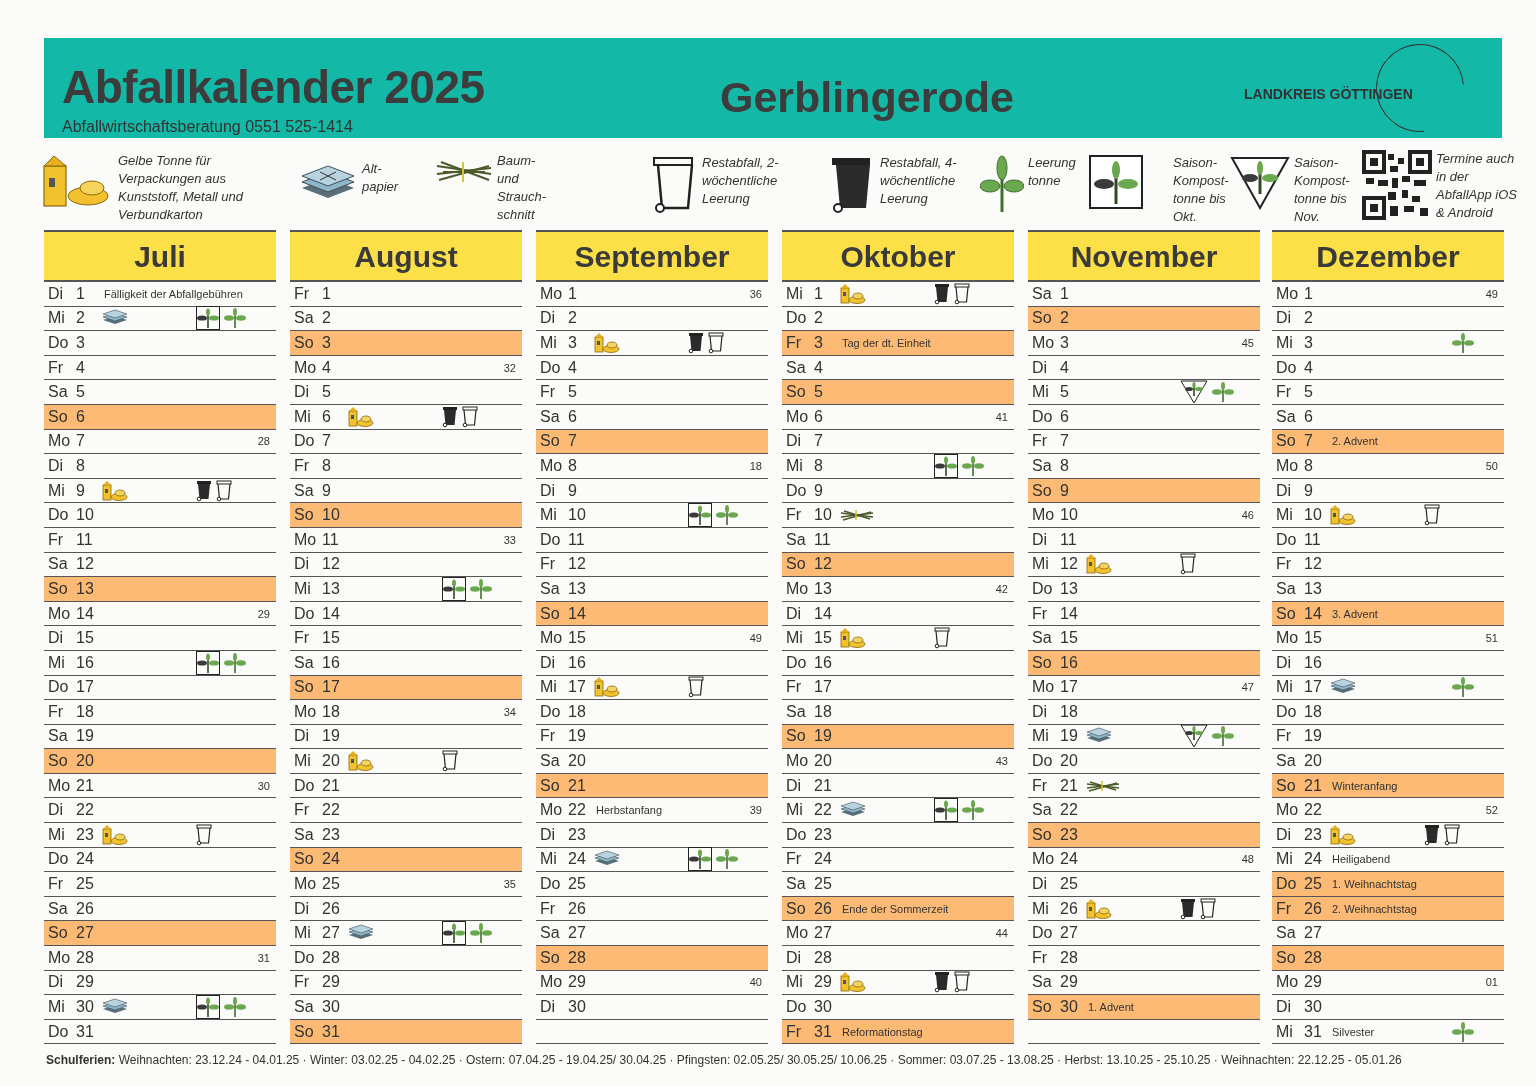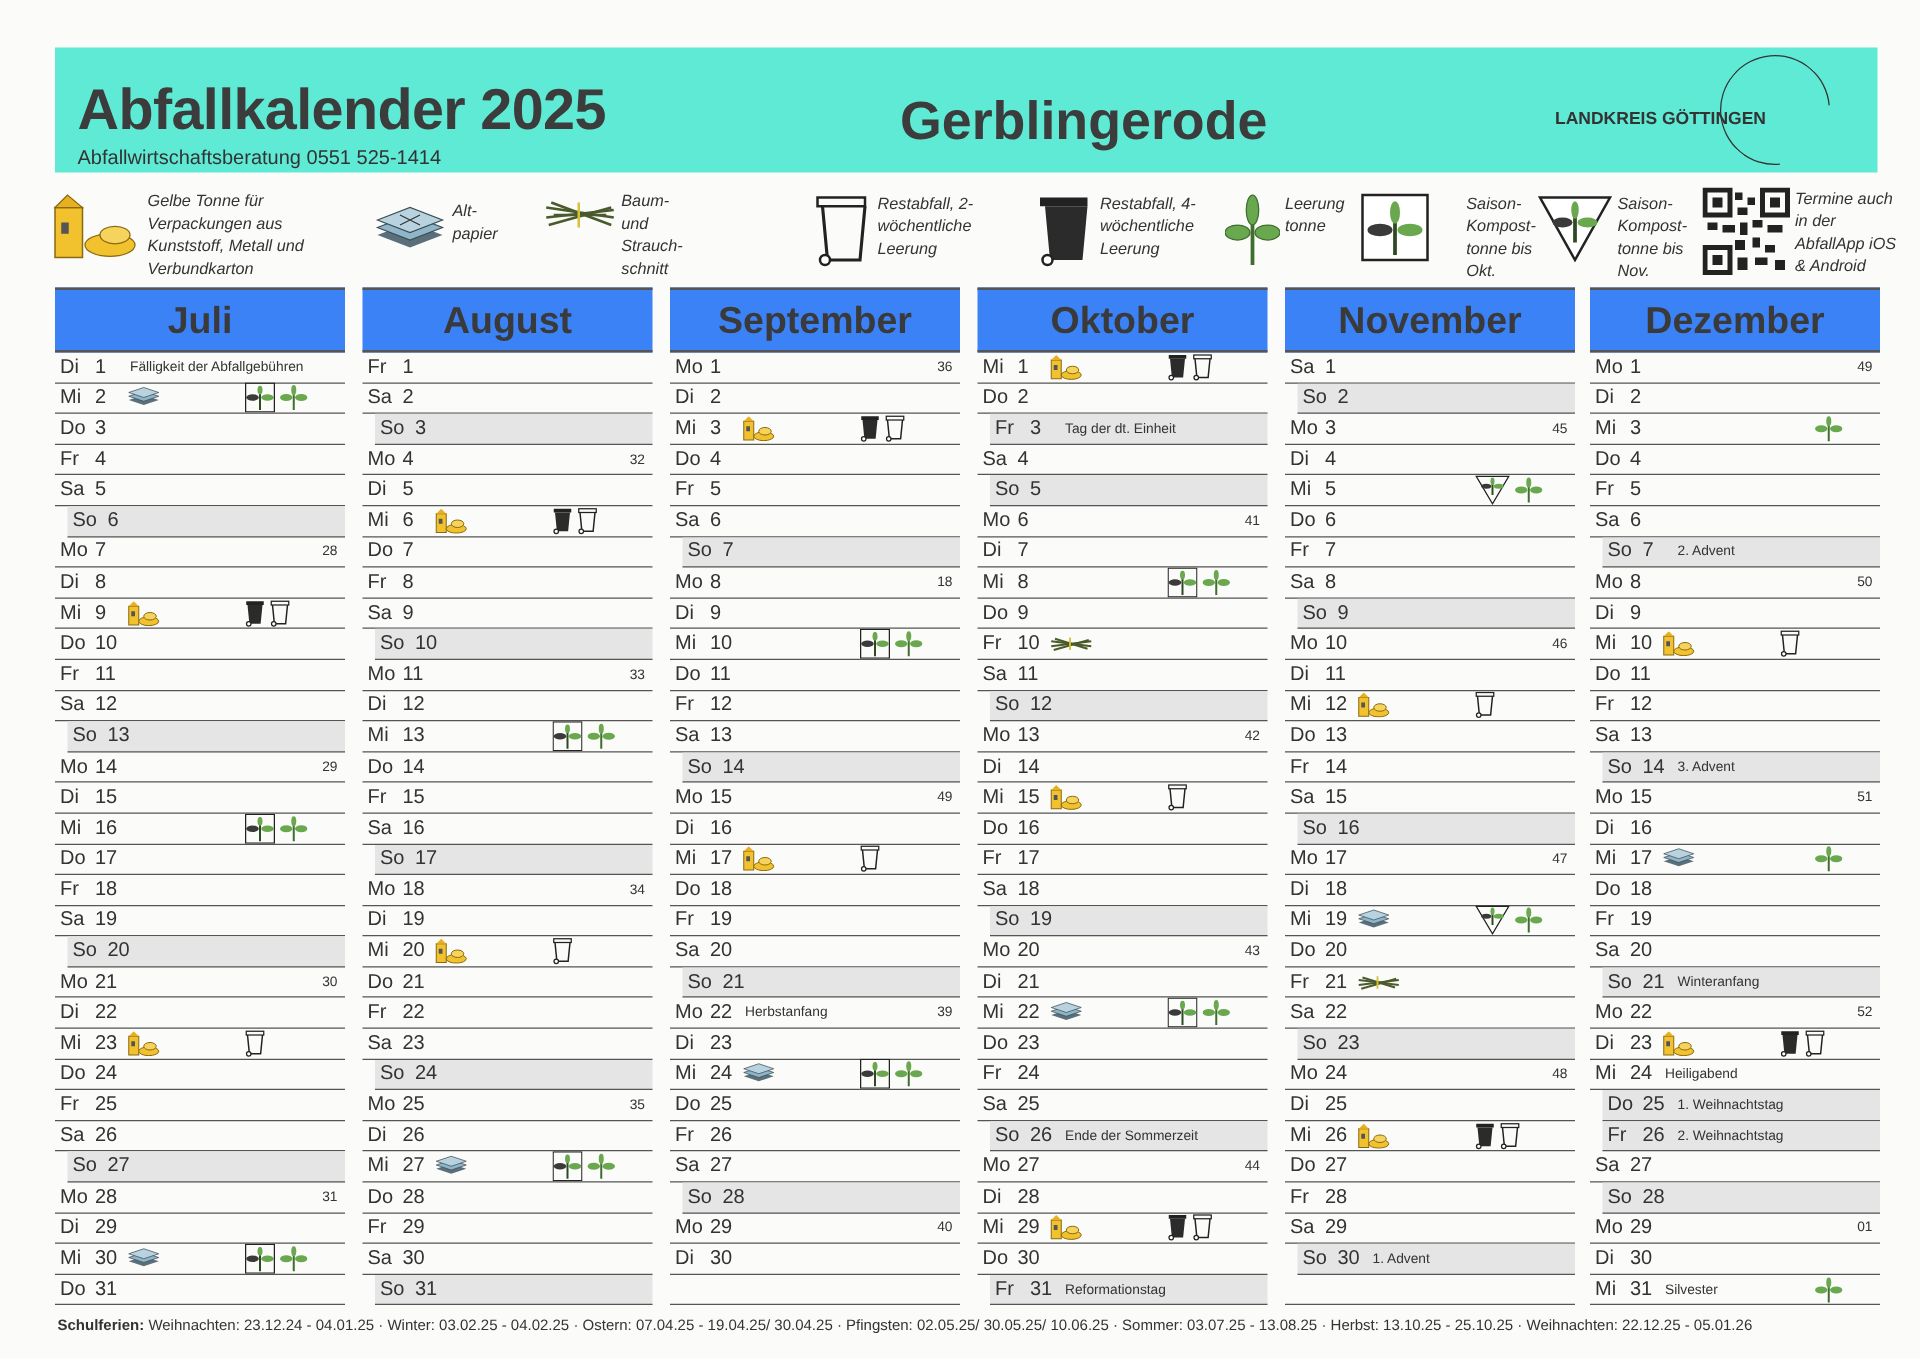--- a/index.html
+++ b/index.html
@@ -1,31 +1,31 @@
 <!DOCTYPE html>
 <html><head>
 <meta charset="utf-8">
 <style>
   * { box-sizing: border-box; margin: 0; padding: 0; }
   body { width: 1536px; height: 1086px; background: #fbfbf9; font-family: "DejaVu Sans", sans-serif; color: #2e2e2e; position: relative; overflow: hidden; }
-  .header { position: absolute; left: 44px; top: 38px; width: 1458px; height: 100px; background: #5eead4; }
+  .header { position: absolute; left: 44px; top: 38px; width: 1458px; height: 100px; background: #14b8a6; }
   .title { position: absolute; left: 18px; top: 22px; font-family: "Liberation Sans", sans-serif; font-weight: bold; font-size: 46px; color: #3c3c3c; letter-spacing: -0.5px; }
   .subtitle { position: absolute; left: 18px; top: 80px; font-family: "Liberation Sans", sans-serif; font-size: 16px; color: #333; }
   .town { position: absolute; left: 676px; top: 35px; font-family: "Liberation Sans", sans-serif; font-weight: bold; font-size: 43px; color: #3c3c3c; }
   .logo-text { position: absolute; left: 1200px; top: 48px; font-family: "Liberation Sans", sans-serif; font-weight: bold; font-size: 14px; color: #333; }
   .logo-ring { position: absolute; left: 1332px; top: 6px; width: 88px; height: 88px; border: 1.5px solid #333; border-radius: 50%; border-right-color: transparent; border-top-color: #333; transform: rotate(40deg); }
 
   .legend { position: absolute; top: 150px; left: 40px; width: 1480px; height: 80px; }
   .leg-item { position: absolute; display: flex; align-items: flex-start; font-style: italic; }
   .leg-text { font-family: "Liberation Sans", sans-serif; font-size: 13px; line-height: 18px; color: #333; }
 
   .month { position: absolute; top: 230px; width: 232px; }
-  .month-head { height: 52px; background: #3b82f6; border-top: 2px solid #555; border-bottom: 2px solid #555; text-align: center; font-family: "Liberation Sans", sans-serif; font-weight: bold; font-size: 30px; line-height: 50px; color: #3a3a3a; }
+  .month-head { height: 52px; background: #fde047; border-top: 2px solid #555; border-bottom: 2px solid #555; text-align: center; font-family: "Liberation Sans", sans-serif; font-weight: bold; font-size: 30px; line-height: 50px; color: #3a3a3a; }
   .row { position: relative; height: 24.6px; border-bottom: 1.5px solid #555; display: flex; align-items: center; font-family: "Liberation Sans", sans-serif; }
-  .row.shade { background: #e5e5e5; margin-left: 10px; }
+  .row.shade { background: #fdba74; }
   .row.blank { border-bottom: 1.5px solid #555; }
   .wd { width: 32px; padding-left: 4px; font-size: 16px; color: #333; }
   .dn { width: 24px; font-size: 16px; color: #333; }
   .note { font-size: 11px; color: #333; margin-left: 4px; white-space: nowrap; }
   .kw { position: absolute; right: 6px; font-size: 11px; color: #333; }
   .ic-left { display: inline-flex; align-items: center; margin-left: 2px; }
   .ic-right { position: absolute; left: 152px; display: flex; align-items: center; gap: 4px; }
 
   .footer { position: absolute; left: 46px; top: 1053px; font-family: "Liberation Sans", sans-serif; font-size: 12px; color: #333; white-space: nowrap; }
   .footer b { font-weight: bold; }

